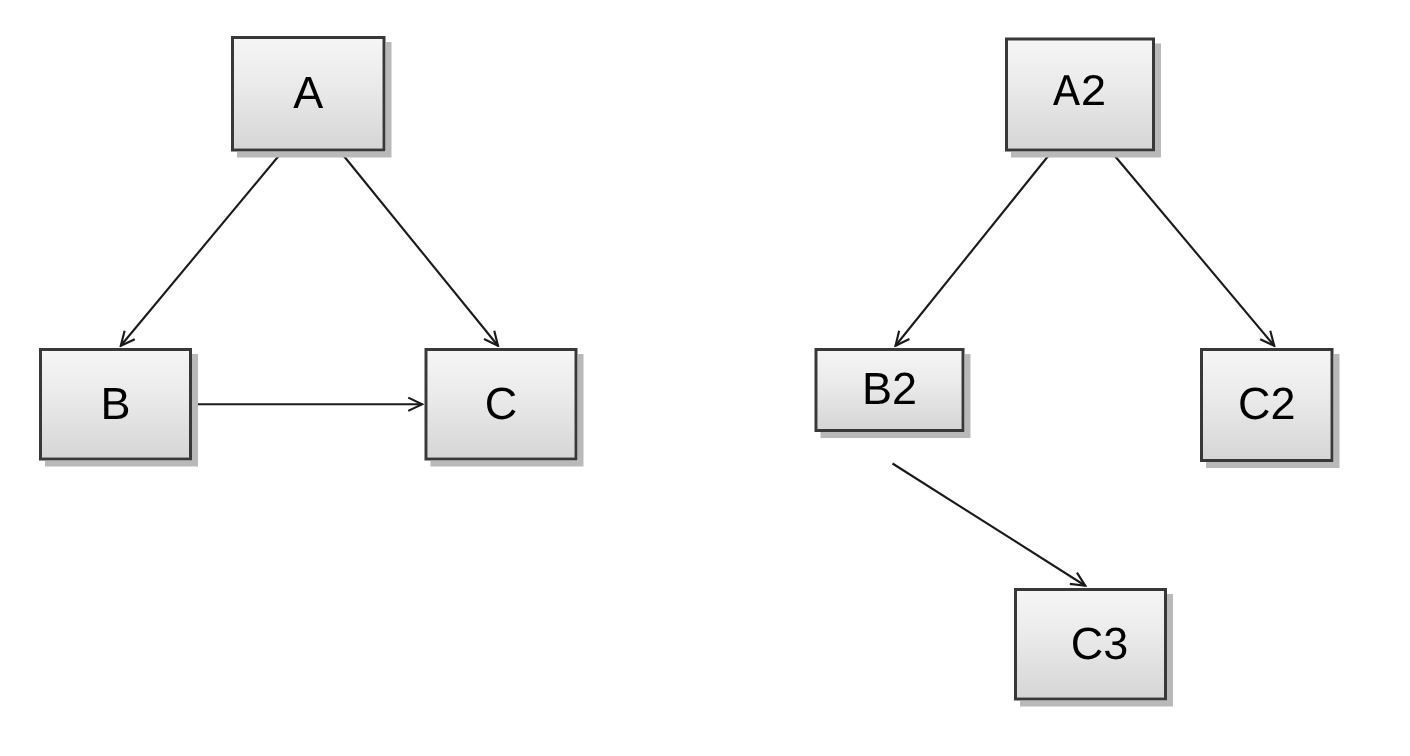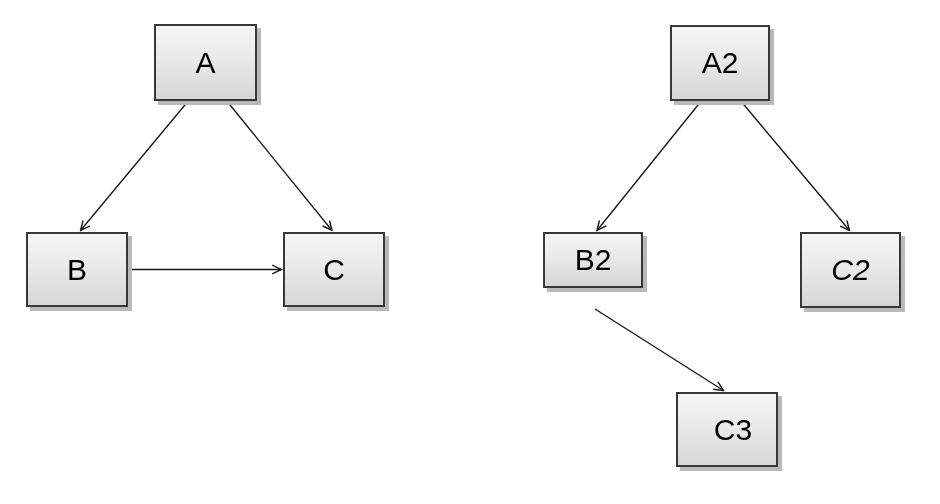--- a/index.html
+++ b/index.html
@@ -66,26 +66,26 @@
   <div id="node-layer">
       <div class="node" style="left: 154px; top: 24px; width: 103px; height: 77px;">
         <span class="node-label">A</span>
       </div>
       <div class="node" style="left: 26px; top: 232px; width: 102px; height: 75px;">
         <span class="node-label">B</span>
       </div>
       <div class="node" style="left: 283px; top: 232px; width: 102px; height: 75px;">
         <span class="node-label">C</span>
       </div>
-      <div class="node" style="left: 670px; top: 25px; width: 100px; height: 76px;">
+      <div class="node" style="left: 670px; top: 25px; width: 100px; height: 76px; font-family: Liberation Mono, monospace;">
         <span class="node-label">A2</span>
       </div>
       <div class="node" style="left: 543px; top: 232px; width: 100px; height: 56px;">
         <span class="node-label">B2</span>
       </div>
-      <div class="node" style="left: 800px; top: 232px; width: 101px; height: 76px; font-style: italic;">
+      <div class="node" style="left: 800px; top: 232px; width: 89px; height: 76px;">
         <span class="node-label">C2</span>
       </div>
       <div class="node" style="left: 676px; top: 392px; width: 102px; height: 75px; padding-left: 12px;">
         <span class="node-label">C3</span>
       </div>
     </div>
 </div>
 
 </body></html>

